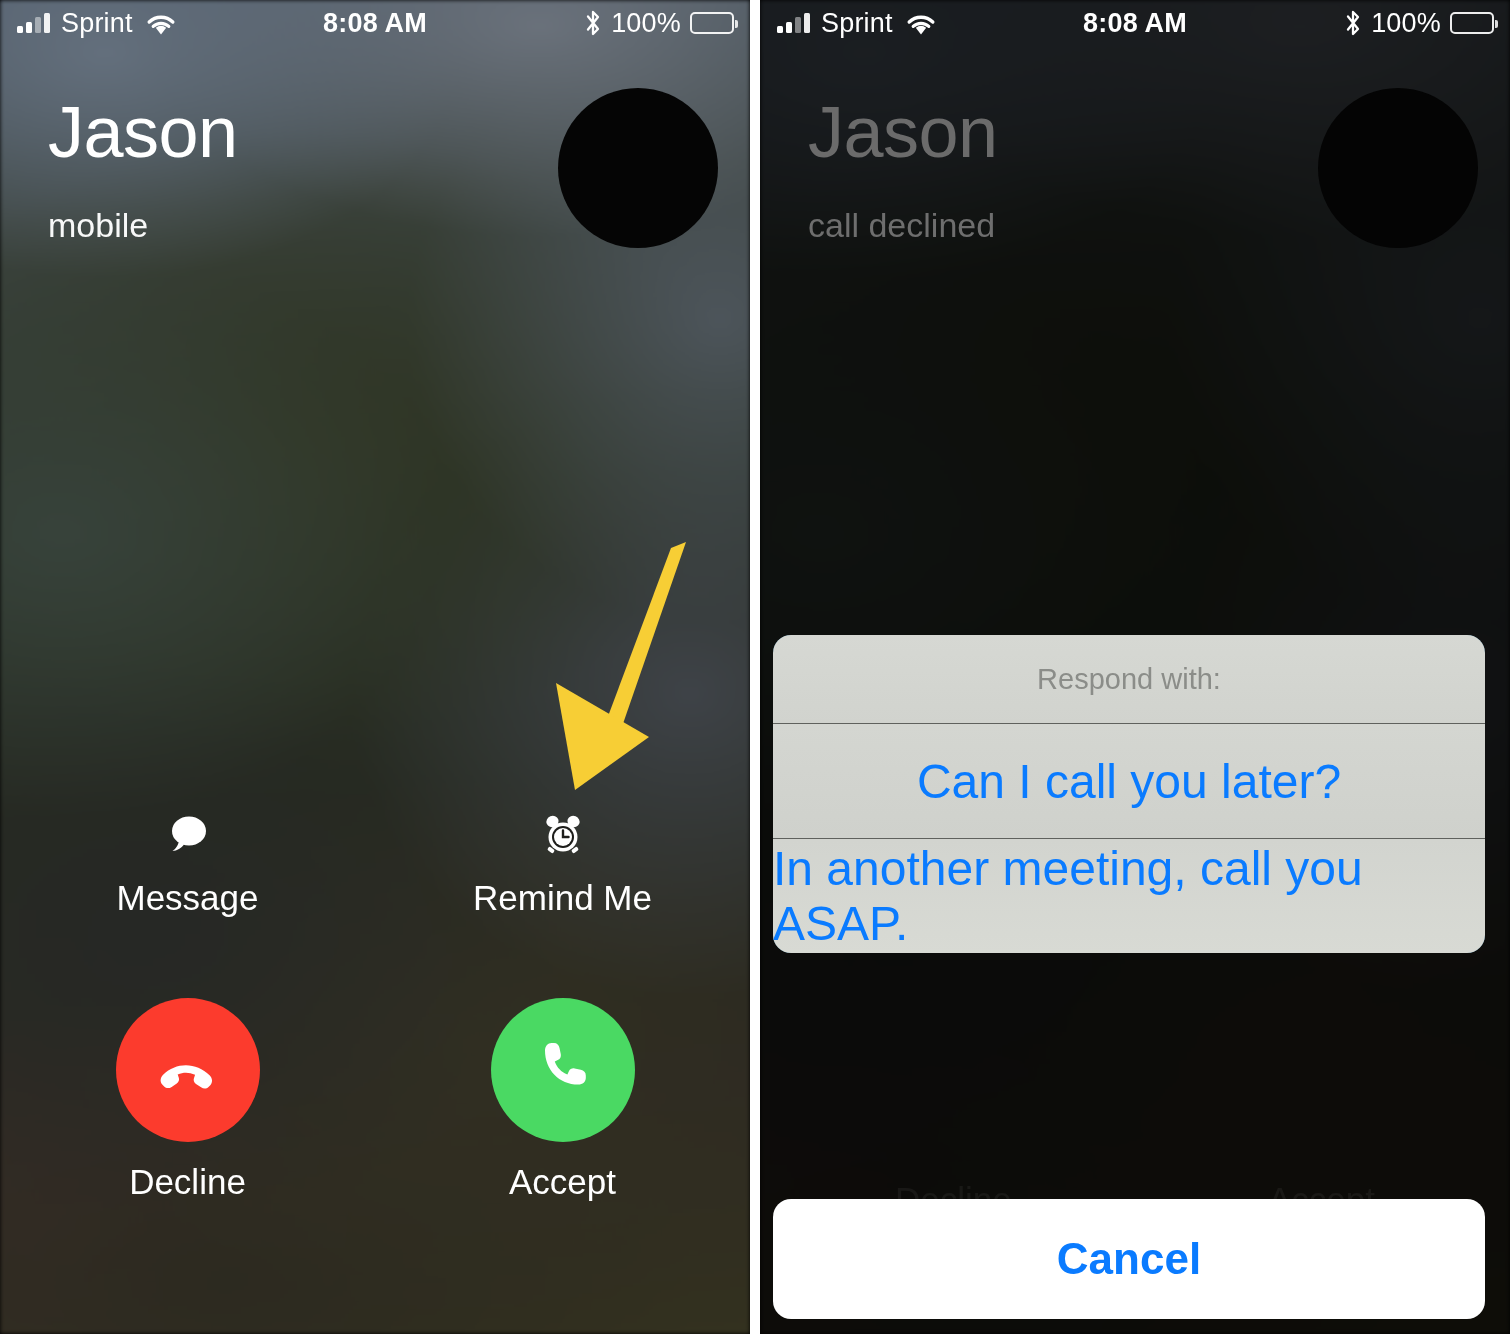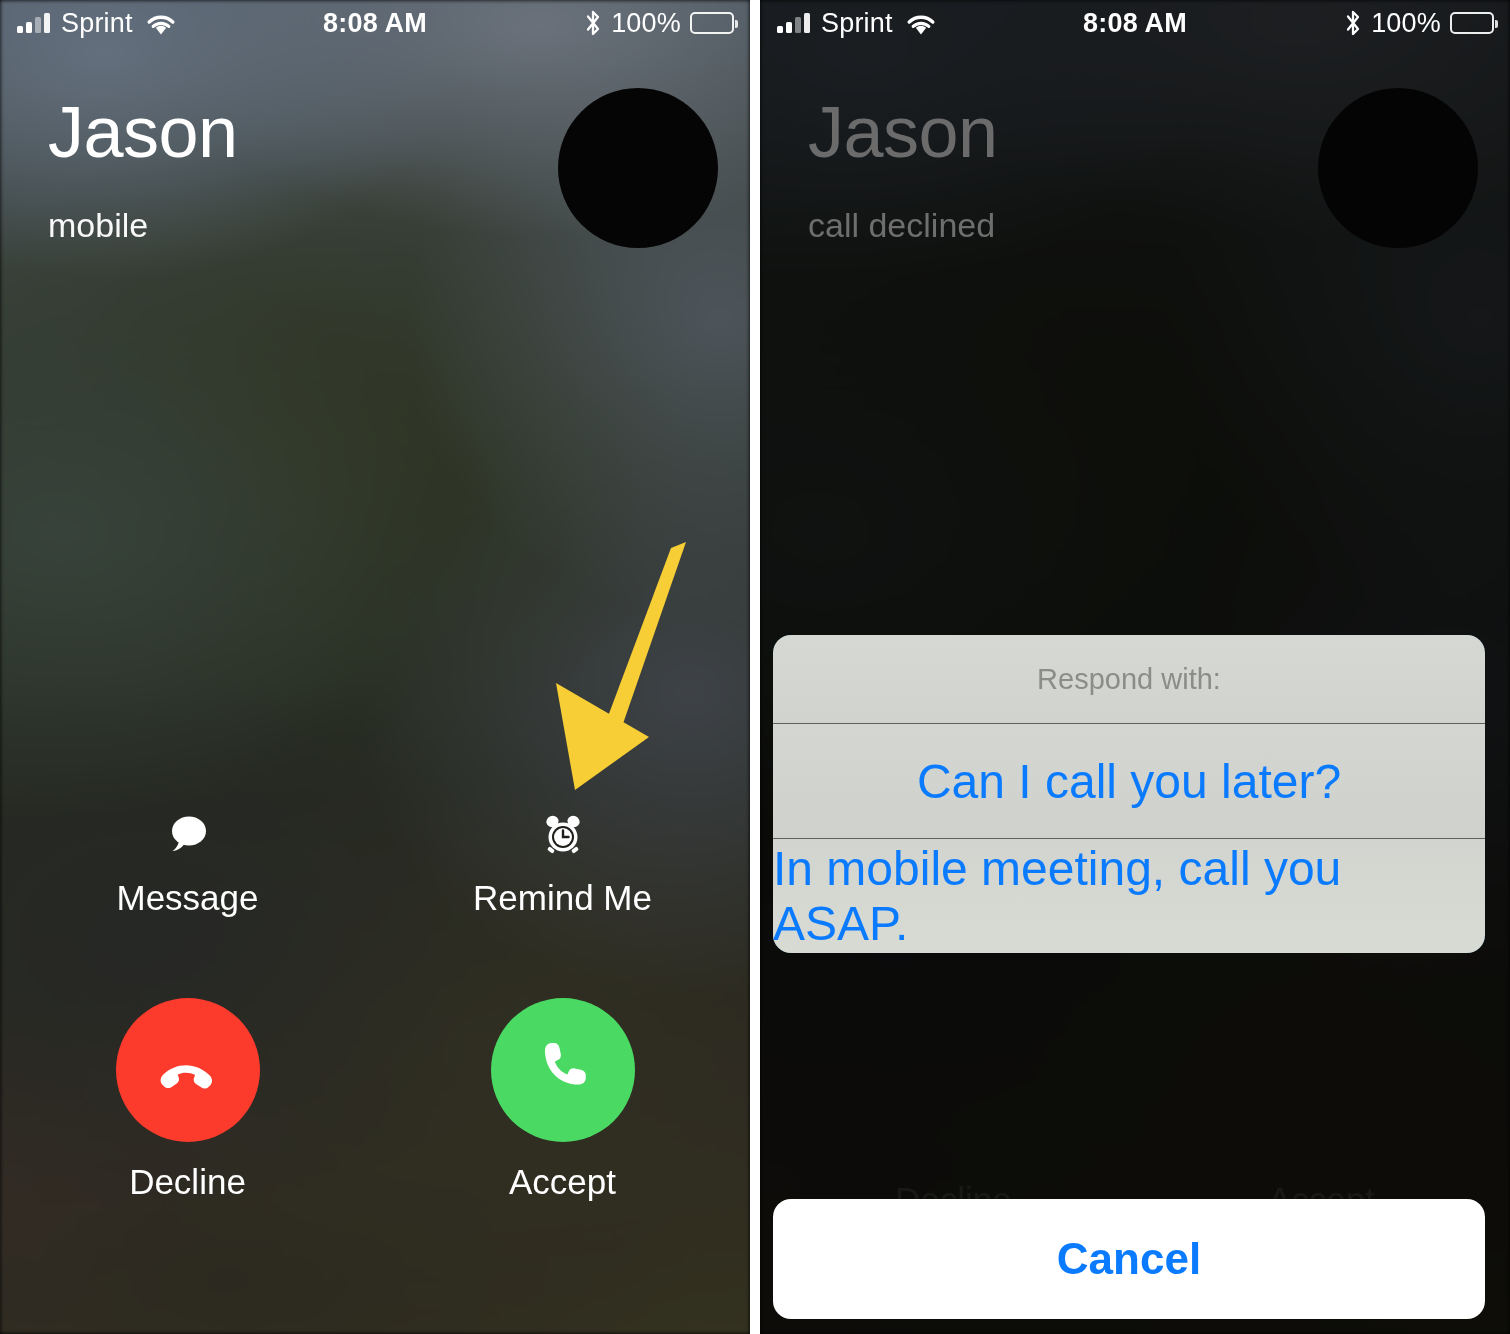--- a/index.html
+++ b/index.html
@@ -414,19 +414,19 @@
       <div class="caller-sub">call declined</div>
     </div>
     <div class="avatar"></div>
 
     <div class="ghost decline">Decline</div>
     <div class="ghost accept">Accept</div>
 
     <div class="sheet">
       <div class="sheet-header">Respond with:</div>
       <div class="sheet-option">Can I call you later?</div>
-      <div class="sheet-option">In mobile meeting, call you ASAP.</div>
+      <div class="sheet-option">In another meeting, call you ASAP.</div>
     </div>
 
     <div class="cancel-btn">Cancel</div>
   </div>
 
 </div>
 
 </body></html>

